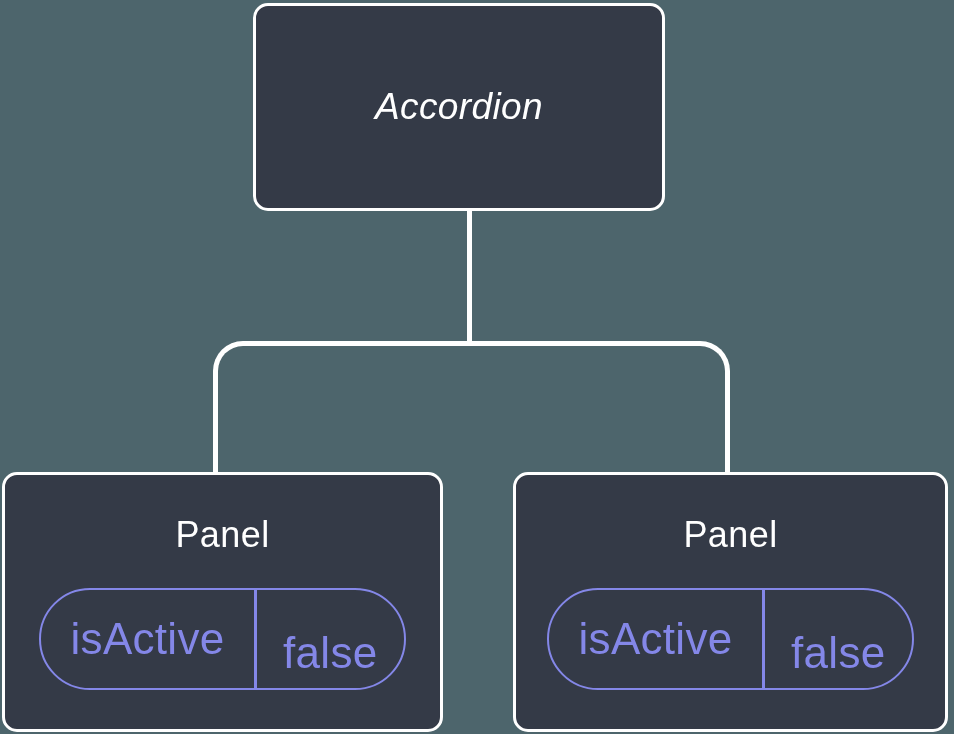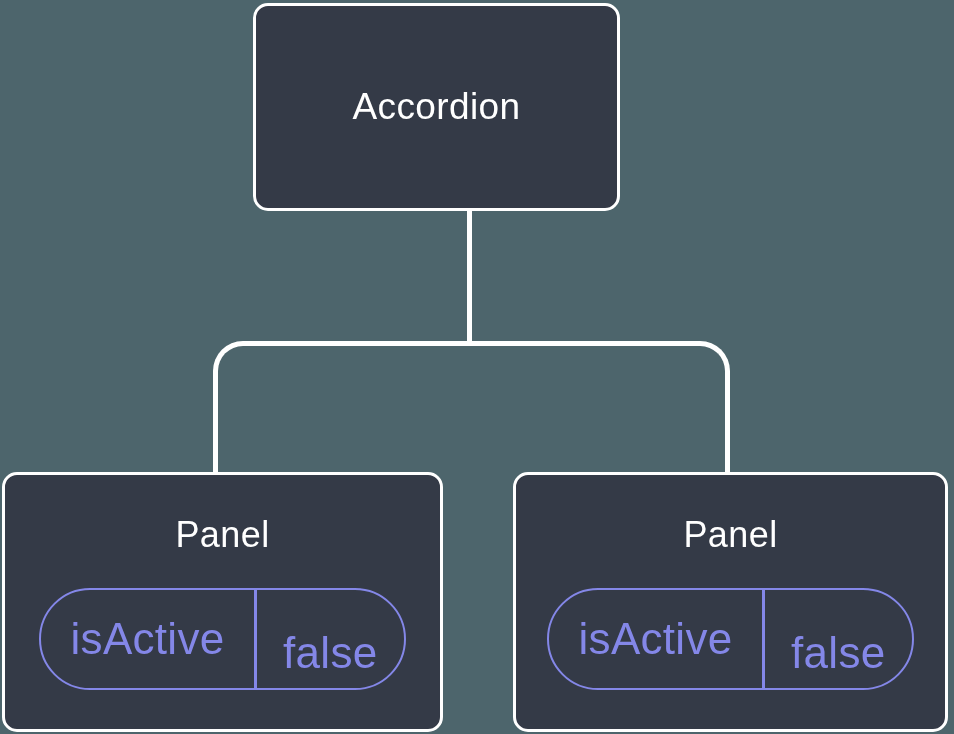--- a/index.html
+++ b/index.html
@@ -22,23 +22,24 @@
     border: 3px solid var(--node-border, #FFFFFF);
     display: flex;
     flex-direction: column;
     align-items: center;
     justify-content: center;
     color: var(--node-text, #FFFFFF);
   }
   .node-root {
     left: 253px;
     top: 3px;
-    width: 367px;
+    width: 412px;
     height: 208px;
     border-radius: 15px;
+    font-style: italic;
   }
   .node-root .node-label {
     font-size: 37px;
     font-weight: 500;
     letter-spacing: 0.4px;
   }
   .node-label {
     color: var(--node-text, #FFFFFF);
   }
   .connector-stem {

